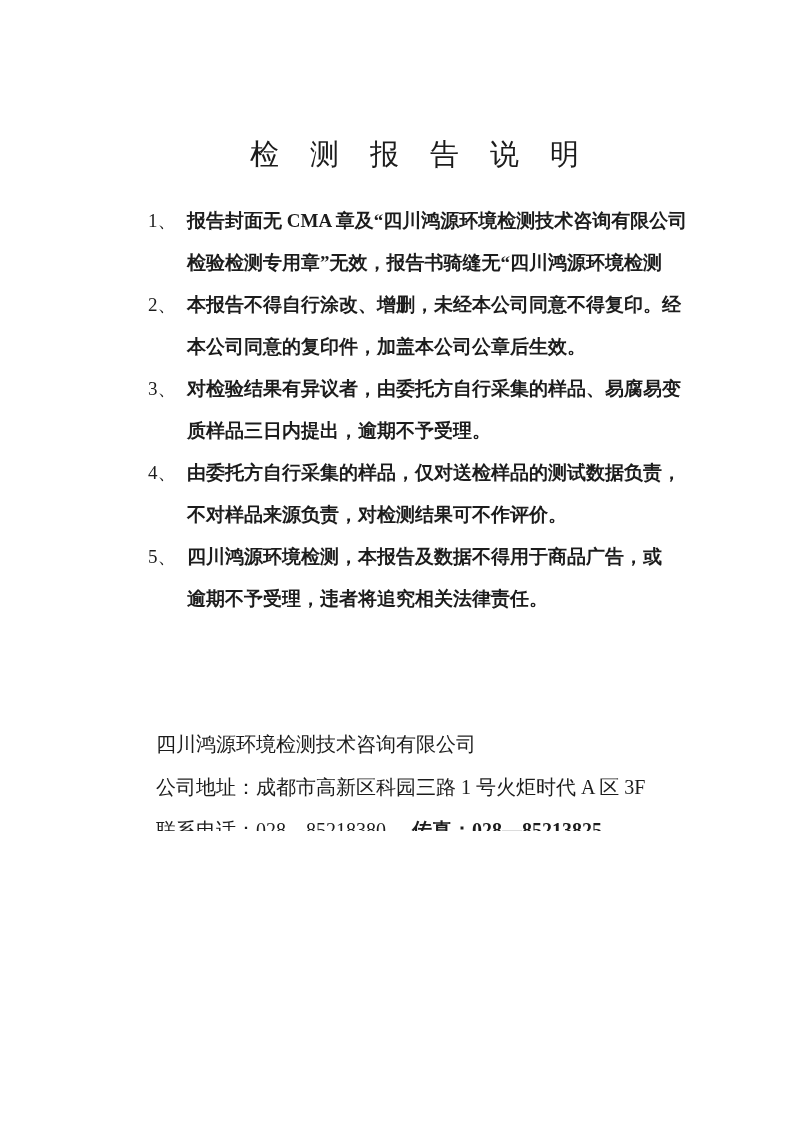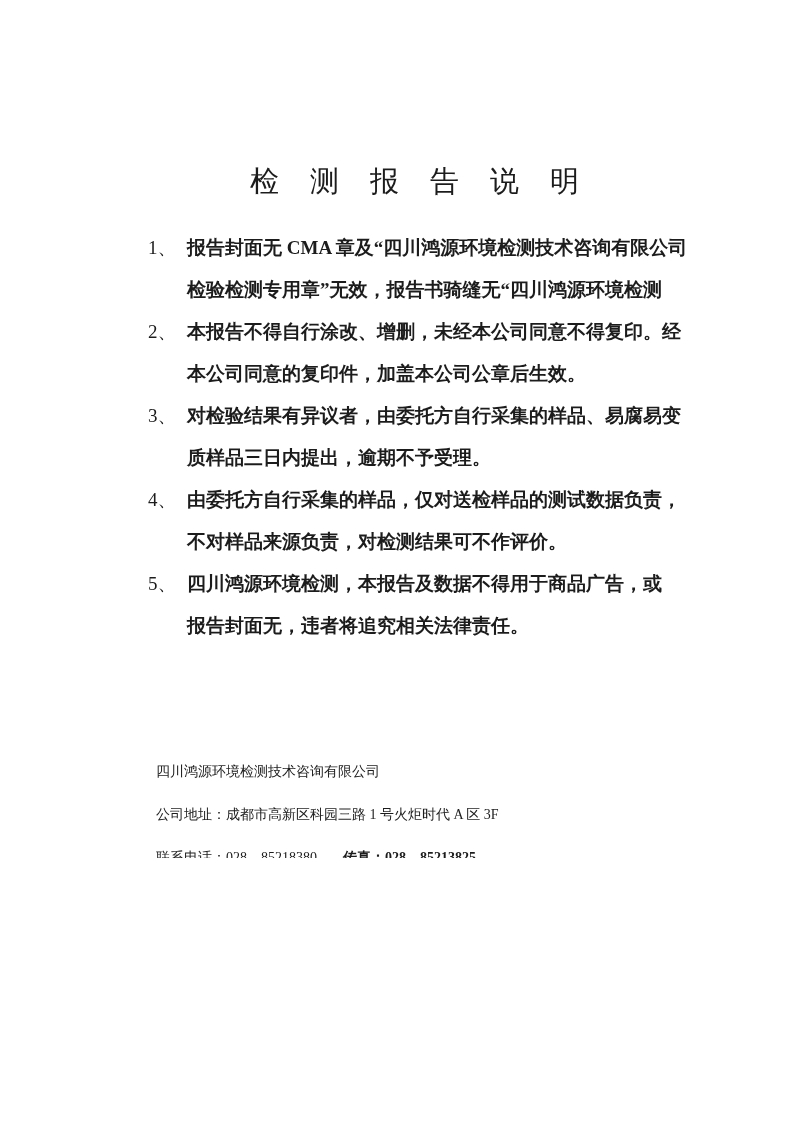--- a/index.html
+++ b/index.html
@@ -8,21 +8,20 @@
     background: #ffffff;
   }
   .page {
     position: relative;
     width: 793px;
     height: 831px;
     background: #ffffff;
     font-family: "Liberation Serif", "DejaVu Serif", serif;
     color: #1c1c1c;
     overflow: hidden;
-    margin-top: 27px;
   }
   .doc-title {
     position: absolute;
     top: 133px;
     left: 148px;
     width: 534px;
     height: 42px;
     line-height: 42px;
     font-size: 29px;
     font-weight: 500;
@@ -47,21 +46,21 @@
     white-space: nowrap;
   }
   .item-lines .line {
     white-space: nowrap;
     font-weight: bold;
   }
   .footer {
     position: absolute;
     top: 723px;
     left: 156px;
-    font-size: 14px;
+    font-size: 20px;
     line-height: 43px;
   }
   .footer-line {
     white-space: nowrap;
   }
   .fax {
     margin-left: 26px;
     font-weight: bold;
   }
 </style>
@@ -103,21 +102,21 @@
       <div class="item-lines">
         <div class="line">由委托方自行采集的样品，仅对送检样品的测试数据负责，</div>
         <div class="line">不对样品来源负责，对检测结果可不作评价。</div>
       </div>
     </div>
 
     <div class="item">
       <div class="item-num">5、</div>
       <div class="item-lines">
         <div class="line">四川鸿源环境检测，本报告及数据不得用于商品广告，或</div>
-        <div class="line">报告封面无，违者将追究相关法律责任。</div>
+        <div class="line">逾期不予受理，违者将追究相关法律责任。</div>
       </div>
     </div>
 
   </div>
 
   <div class="footer">
     <div class="footer-line">四川鸿源环境检测技术咨询有限公司</div>
     <div class="footer-line">公司地址：成都市高新区科园三路 1 号火炬时代 A 区 3F</div>
     <div class="footer-line">
       <span>联系电话：028—85218380</span><span class="fax">传真：028—85213825</span>

